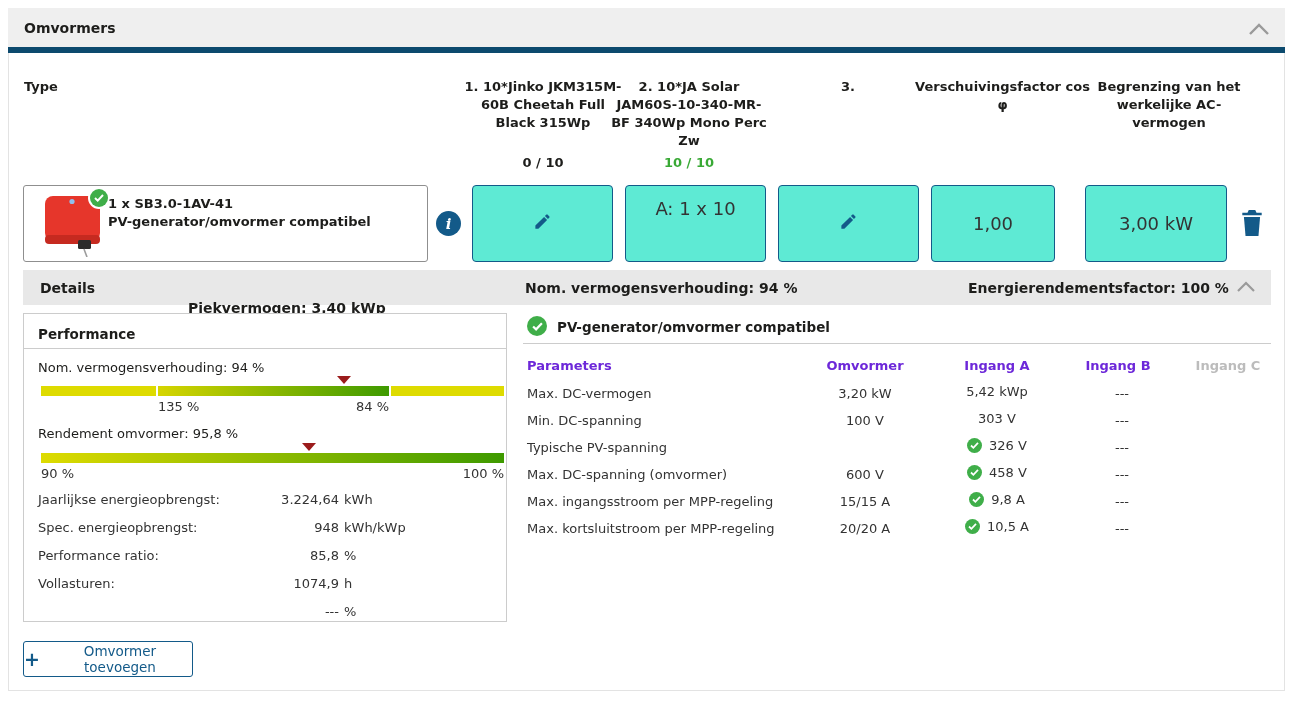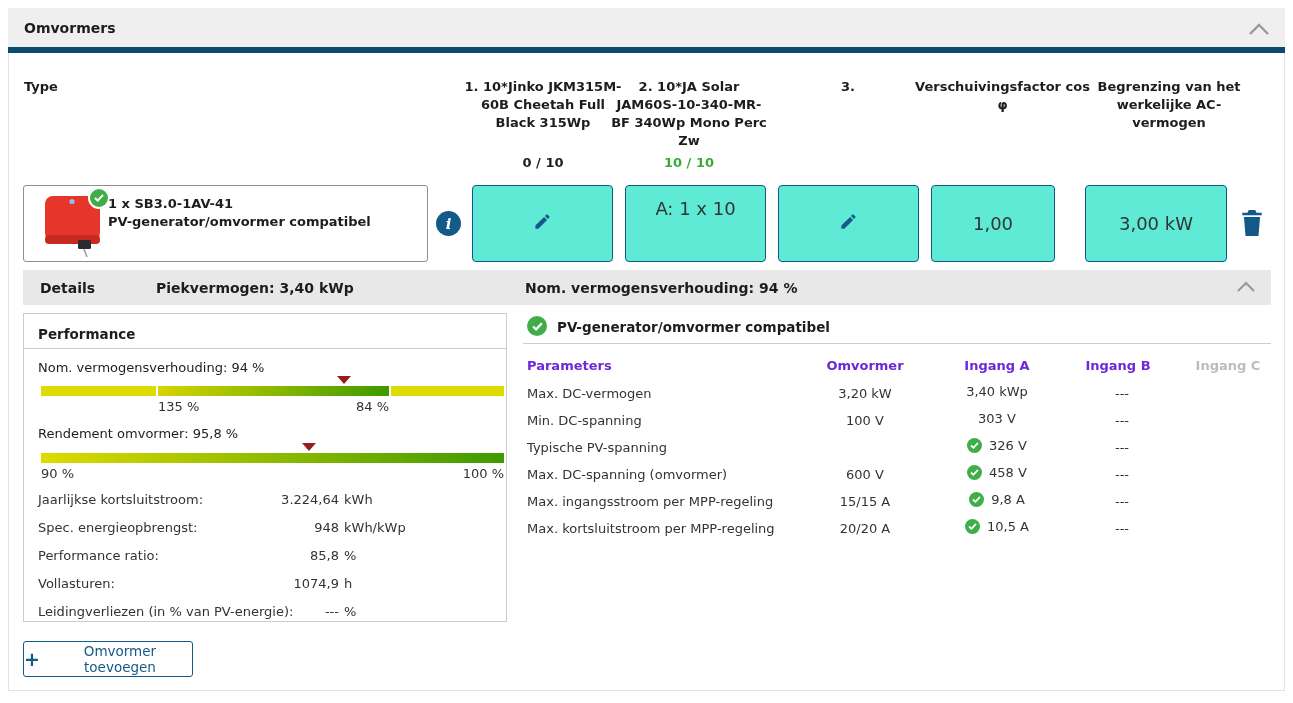--- a/index.html
+++ b/index.html
@@ -138,22 +138,23 @@
   <span>
     <svg width="26" height="28" viewBox="0 0 24 26">
         <path fill="#135a89" d="M9 1h6l1.2 2.4H21v2.4H3V3.4h4.8L9 1z"></path>
         <path fill="#135a89" d="M4.5 7.4h15L18 25H6L4.5 7.4z"></path>
       </svg>
   </span>
 </button>
 
 <div class="abs details-bar">
   <span style="left:17px;">Details</span>
-  <span style="left:133px;">Piekvermogen: 3,40 kWp</span>
+  <span style="left:165px;margin-top:20px;">Piekvermogen: 3,40 kWp</span>
   <span style="left:502px;">Nom. vermogensverhouding: 94 %</span>
+  <span style="left:945px;">Energierendementsfactor: 100 %</span>
   <span class="abs det-chevron">
     <svg width="20" height="13" viewBox="0 0 20 13">
         <polyline points="2,11 10,3 18,11" fill="none" stroke="#9a9a9a" stroke-width="2.2"></polyline>
       </svg>
   </span>
 </div>
 
 <div class="abs perf-panel">
   <span class="abs perf-title">Performance</span>
   <div class="abs perf-sep"></div>
@@ -168,63 +169,60 @@
   <div class="abs tick" style="left:134px; top:85px;">135 %</div>
   <div class="abs tick" style="left:277px; top:85px; width:88px; text-align:right;">84 %</div>
 
   <div class="abs gauge-label" style="left:14px; top:112px;">Rendement omvormer: 95,8 %</div>
   <div class="abs marker" style="left:278px; top:129px;"></div>
   <div class="abs bar bar-full" style="left:17px; top:139px; width:463px;"></div>
   <div class="abs tick" style="left:17px; top:152px;">90 %</div>
   <div class="abs tick" style="left:392px; top:152px; width:88px; text-align:right;">100 %</div>
 
   <div class="abs" style="left:14px; top:178px;">
-    <span class="kv-label">Jaarlijkse kortsluitstroom:</span>
+    <span class="kv-label">Jaarlijkse energieopbrengst:</span>
   </div>
   <div class="abs" style="left:219px; top:178px;"><span class="kv-num">3.224,64</span><span class="kv-unit">kWh</span></div>
 
   <div class="abs" style="left:14px; top:206px;">
     <span class="kv-label">Spec. energieopbrengst:</span>
   </div>
   <div class="abs" style="left:219px; top:206px;"><span class="kv-num">948</span><span class="kv-unit">kWh/kWp</span></div>
 
   <div class="abs" style="left:14px; top:234px;">
     <span class="kv-label">Performance ratio:</span>
   </div>
   <div class="abs" style="left:219px; top:234px;"><span class="kv-num">85,8</span><span class="kv-unit">%</span></div>
 
   <div class="abs" style="left:14px; top:262px;">
     <span class="kv-label">Vollasturen:</span>
   </div>
   <div class="abs" style="left:219px; top:262px;"><span class="kv-num">1074,9</span><span class="kv-unit">h</span></div>
 
-  <div class="abs" style="left:14px; top:290px;">
-    <span class="kv-label">Leidingverliezen (in % van PV-energie):</span>
-  </div>
   <div class="abs" style="left:219px; top:290px;"><span class="kv-num">---</span><span class="kv-unit">%</span></div>
 </div>
 
 <span class="badge" style="left:527px; top:316px; width:20px; height:20px;">
   <svg width="11" height="9" viewBox="0 0 10 8">
       <polyline points="1,4 3.7,6.6 9,1" fill="none" stroke="#fff" stroke-width="2"></polyline>
     </svg>
 </span>
 <div class="abs compat-title" style="left:557px; top:319px;">PV-generator/omvormer compatibel</div>
 <div class="abs compat-sep"></div>
 
 <div class="abs th" style="left:527px; top:358px;">Parameters</div>
 <div class="abs th cell-c" style="left:805px; top:358px; width:120px;">Omvormer</div>
 <div class="abs th cell-c" style="left:937px; top:358px; width:120px;">Ingang A</div>
 <div class="abs th cell-c" style="left:1058px; top:358px; width:120px;">Ingang B</div>
 <div class="abs th dim cell-c" style="left:1168px; top:358px; width:120px;">Ingang C</div>
 
 <div class="abs cell" style="left:527px; top:386px;">Max. DC-vermogen</div>
 <div class="abs cell cell-c" style="left:805px; top:386px; width:120px;">3,20 kW</div>
 <div class="abs cell inA" style="left:937px; top:384px; width:120px;">
-    <span>3,40 kWp</span>
+    <span>5,42 kWp</span>
   </div>
 <div class="abs cell cell-c" style="left:1092px; top:386px; width:60px;">---</div>
 
 <div class="abs cell" style="left:527px; top:413px;">Min. DC-spanning</div>
 <div class="abs cell cell-c" style="left:805px; top:413px; width:120px;">100 V</div>
 <div class="abs cell inA" style="left:937px; top:411px; width:120px;">
     <span>303 V</span>
   </div>
 <div class="abs cell cell-c" style="left:1092px; top:413px; width:60px;">---</div>
 

